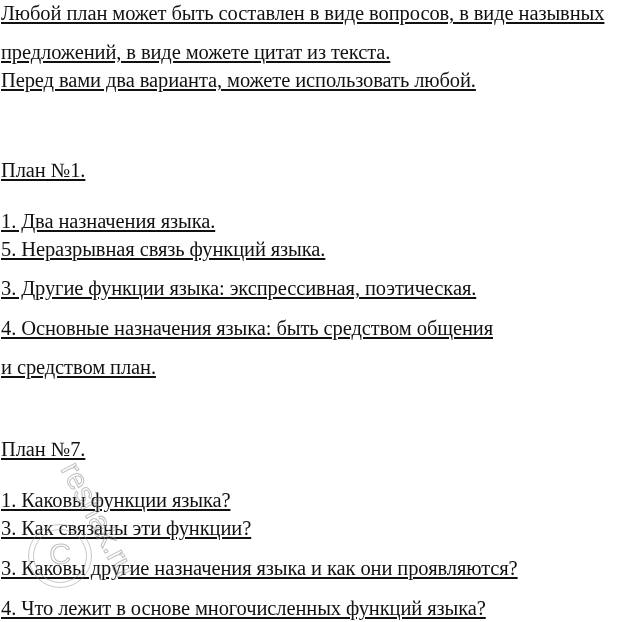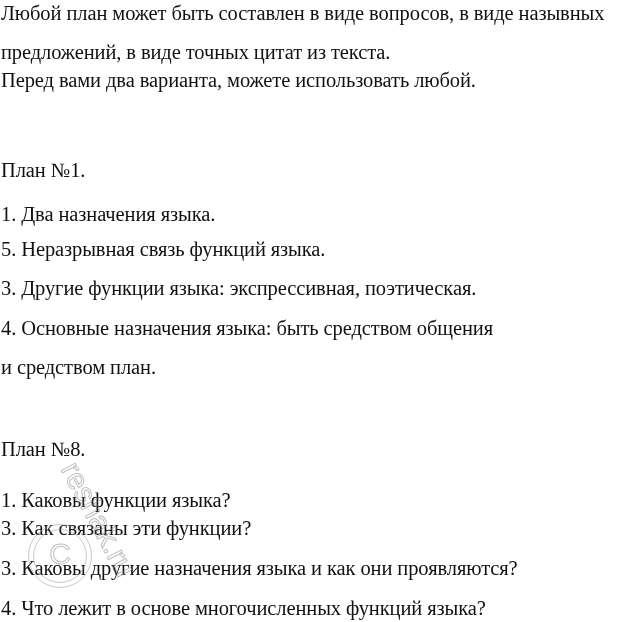--- a/index.html
+++ b/index.html
@@ -21,20 +21,21 @@
       top: 0;
       width: 629px;
     }
     .line {
       position: absolute;
       left: 0;
       font-size: 20.5px;
       line-height: 24px;
       white-space: nowrap;
       letter-spacing: -0.1px;
+      text-decoration: underline;
     }
     .watermark {
       position: absolute;
       left: 20px;
       top: 470px;
       width: 160px;
       height: 150px;
       pointer-events: none;
       opacity: 0.55;
     }
@@ -77,31 +78,31 @@
       color: transparent;
       -webkit-text-stroke: 1px #8a8a8a;
     }
   </style>
 </head>
 <body>
 
 <div class="doc">
 
   <div class="line" style="top:1px">Любой план может быть составлен в виде вопросов, в виде назывных</div>
-  <div class="line" style="top:40px">предложений, в виде точных цитат из текста.</div>
+  <div class="line" style="top:40px">предложений, в виде можете цитат из текста.</div>
   <div class="line" style="top:68px">Перед вами два варианта, можете использовать любой.</div>
 
   <div class="line" style="top:158px">План №1.</div>
-  <div class="line" style="top:202px">1. Два назначения языка.</div>
+  <div class="line" style="top:209px">1. Два назначения языка.</div>
   <div class="line" style="top:237px">5. Неразрывная связь функций языка.</div>
   <div class="line" style="top:276px">3. Другие функции языка: экспрессивная, поэтическая.</div>
   <div class="line" style="top:316px">4. Основные назначения языка: быть средством общения</div>
   <div class="line" style="top:355px">и средством план.</div>
 
-  <div class="line" style="top:437px">План №8.</div>
+  <div class="line" style="top:437px">План №7.</div>
   <div class="line" style="top:488px">1. Каковы функции языка?</div>
   <div class="line" style="top:516px">3. Как связаны эти функции?</div>
   <div class="line" style="top:556px">3. Каковы другие назначения языка и как они проявляются?</div>
   <div class="line" style="top:596px">4. Что лежит в основе многочисленных функций языка?</div>
 
 </div>
 
 <div class="watermark">
   <div class="wm-copy">
     <span>C</span>

